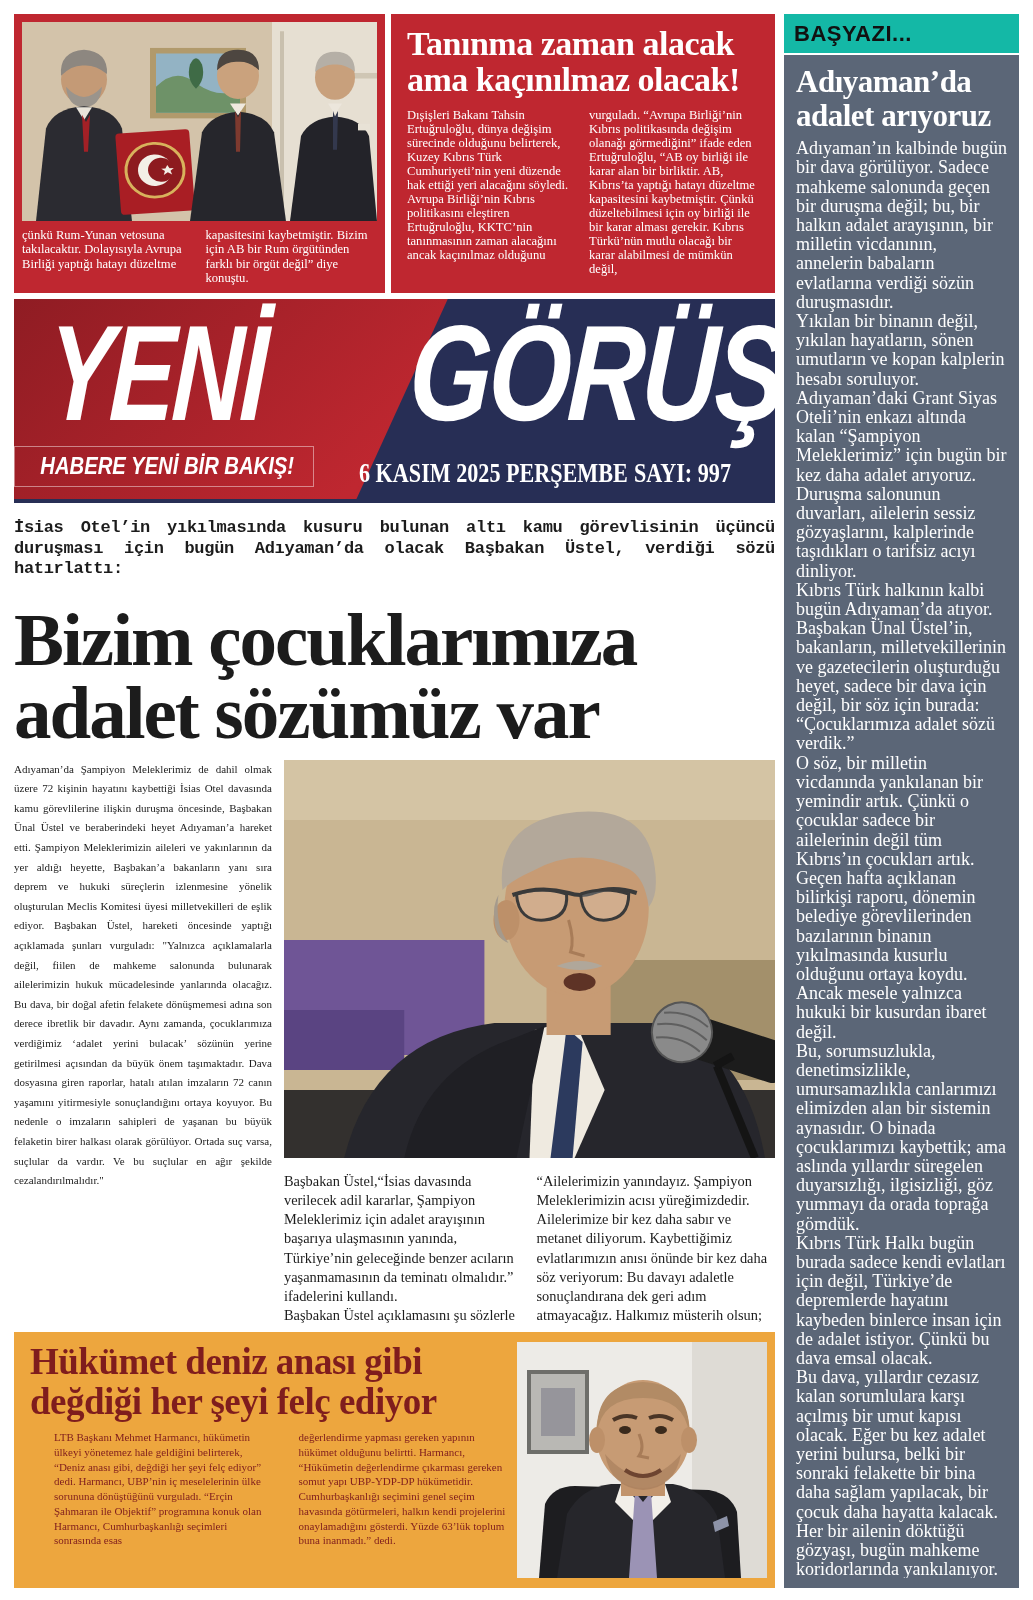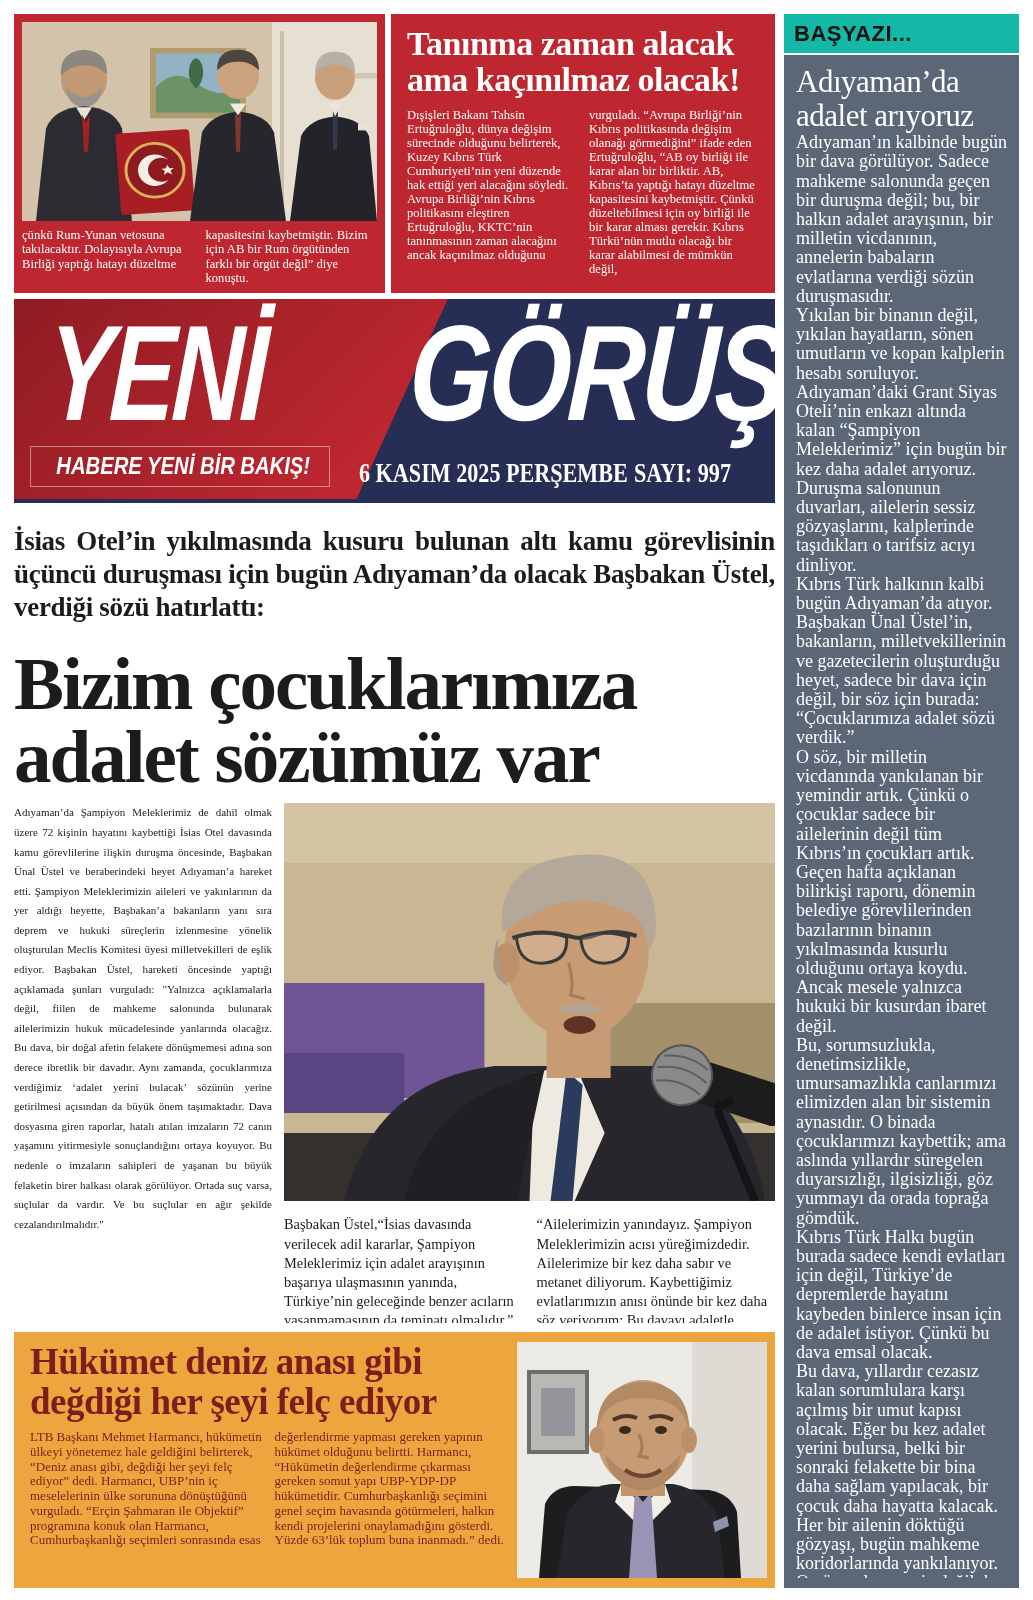--- a/index.html
+++ b/index.html
@@ -37,37 +37,37 @@
   .mast-red {
     position:absolute; inset:0;
     background:linear-gradient(135deg,#8f1c23 0%, #bf2730 55%, #a92027 100%);
     clip-path:polygon(0 0, 57% 0, 45% 100%, 0 100%);
   }
   .mast-title { position:absolute; font-family:"Liberation Sans", sans-serif;
     font-weight:bold; font-style:italic; color:#fff; white-space:nowrap; }
   .mast-yeni { top:-4px; left:38px; font-size:136px; transform:scaleX(.72) skewX(-4deg); transform-origin:left top; letter-spacing:-4px; }
   .mast-gorus { top:-4px; left:400px; font-size:136px; transform:scaleX(.78) skewX(-4deg); transform-origin:left top; letter-spacing:-4px; }
   .tagline-box {
-    position:absolute; left:16px; bottom:12px; width:300px; padding:6px 8px;
+    position:absolute; left:0; bottom:12px; width:300px; padding:6px 8px;
     border:1px solid rgba(255,255,255,.45); text-align:center;
   }
   .tagline { font-family:"Liberation Sans", sans-serif; font-weight:bold; font-style:italic;
     color:#fff; font-size:23px; white-space:nowrap; display:inline-block; transform:scaleX(.88); transform-origin:center; }
   .mast-date, .mast-issue {
     position:absolute; bottom:10px; color:#fff; font-weight:bold;
     font-size:27px; white-space:nowrap;
     transform:scaleX(.82); transform-origin:left bottom; letter-spacing:0;
   }
   .mast-date { left:345px; }
   .mast-issue { left:620px; }
 
   
   .kicker {
-    margin-top:22px; font-size:27px; font-weight:bold; line-height:1.22;
-    text-align:justify; flex:none; letter-spacing:-0.3px;
+    margin-top:15px; font-size:17px; font-weight:bold; line-height:1.22;
+    text-align:justify; flex:none; letter-spacing:-0.3px;font-family:Liberation Mono, monospace;
   }
   .main-headline {
     font-size:75px; font-weight:bold; line-height:.97; letter-spacing:-2px;
     margin-top:24px; flex:none; white-space:pre-line;
   }
   .article { display:flex; gap:12px; margin-top:10px; flex:1; overflow:hidden; }
   .art-col1 { width:258px; flex:none; font-size:11px; line-height:19.6px; text-align:justify; }
   .art-right { flex:1; display:flex; flex-direction:column; }
   .photo2 { height:398px; flex:none; overflow:hidden; }
   .photo2 svg { width:100%; height:100%; display:block; }
@@ -75,35 +75,35 @@
   .art-colx { flex:1; font-size:14.4px; line-height:19.2px; white-space:pre-line; }
 
   
   .yellow-box {
     margin-top:9px; flex:none; height:256px; background:#eda63e;
     display:flex; gap:10px; padding:10px 8px 10px 16px; color:#7f1d1d;
   }
   .yb-left { flex:1; display:flex; flex-direction:column; overflow:hidden; }
   .yb-headline { font-size:37px; font-weight:bold; line-height:1.08; letter-spacing:-0.5px; flex:none; }
   .yb-cols { display:flex; gap:12px; margin-top:8px; flex:1; overflow:hidden; }
-  .yb-col { flex:1; font-size:13px; line-height:14.8px; font-weight:500; }
+  .yb-col { flex:1; font-size:11px; line-height:14.8px; font-weight:500;margin-left:24px; }
   .photo3 { width:250px; flex:none; overflow:hidden; }
   .photo3 svg { width:100%; height:100%; display:block; }
 
   
   .sidebar { flex:1; display:flex; flex-direction:column; }
   .basyazi-label {
     flex:none; background:#14b8a6; color:#111; font-family:"Liberation Sans", sans-serif;
     font-weight:bold; font-size:22px; padding:7px 10px 6px 10px; letter-spacing:.5px;
   }
   .editorial-box {
     flex:1; background:#5b6677; color:#fff; padding:10px 12px; overflow:hidden;
     display:flex; flex-direction:column; margin-top:2px;
   }
-  .ed-title { font-size:31px; font-weight:normal; line-height:1.1; letter-spacing:-0.5px; flex:none; }
+  .ed-title { font-size:31px; font-weight:bold; line-height:1.1; letter-spacing:-0.5px; flex:none; margin-bottom:6px; }
   .ed-body { font-size:18px; line-height:19.2px; white-space:pre-line; flex:1; overflow:hidden; }
 </style>
 </head>
 <body>
 
 <div class="page">
 
   <div class="main-col">
 
     <div class="top-row">

